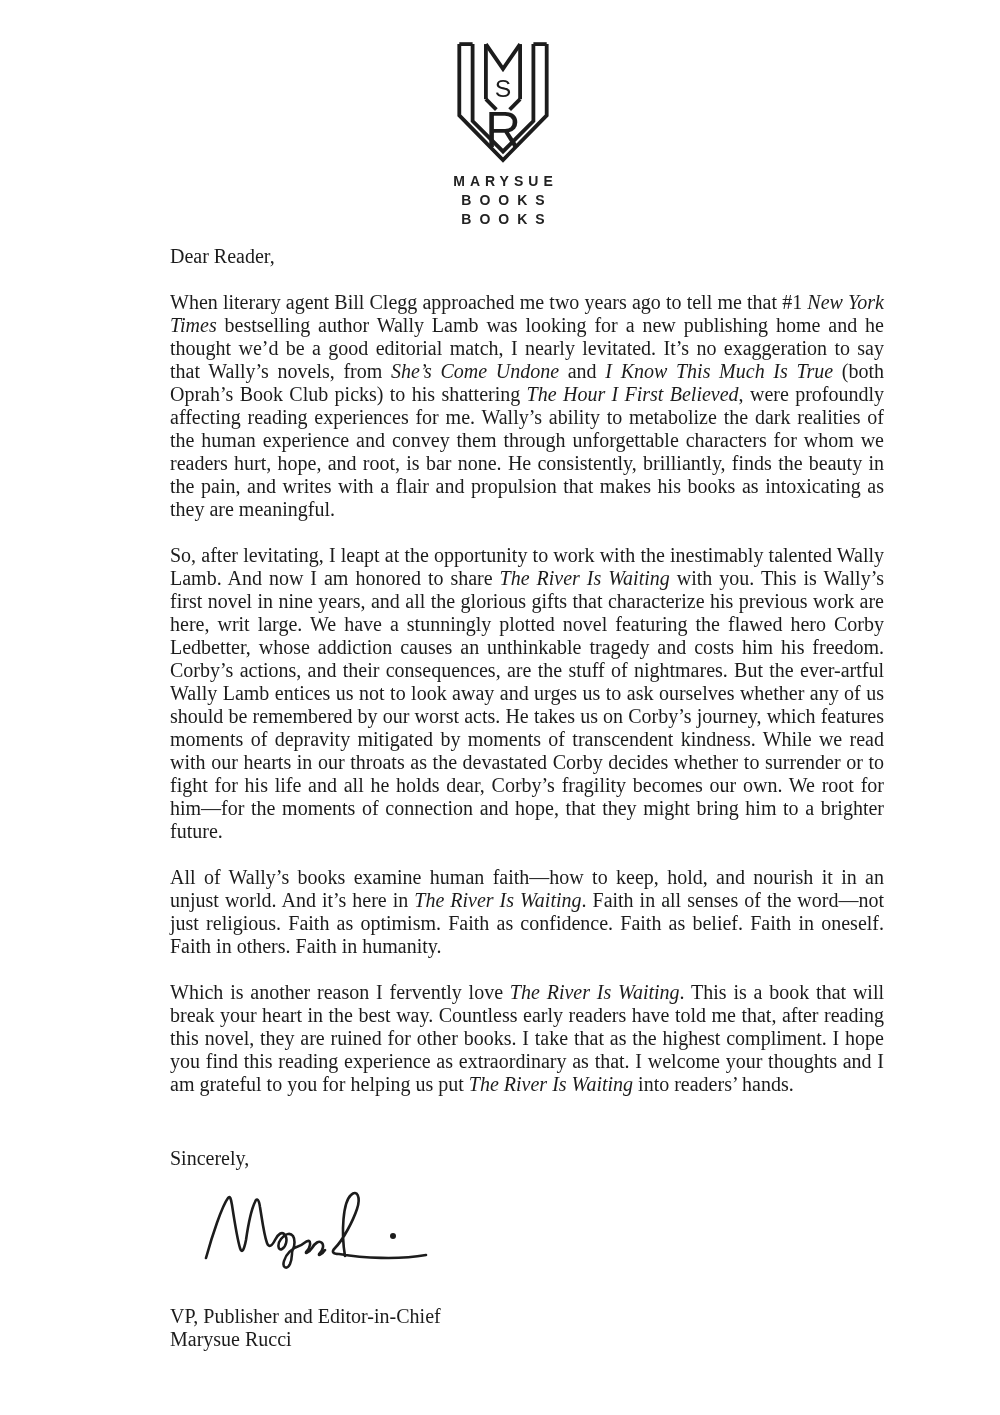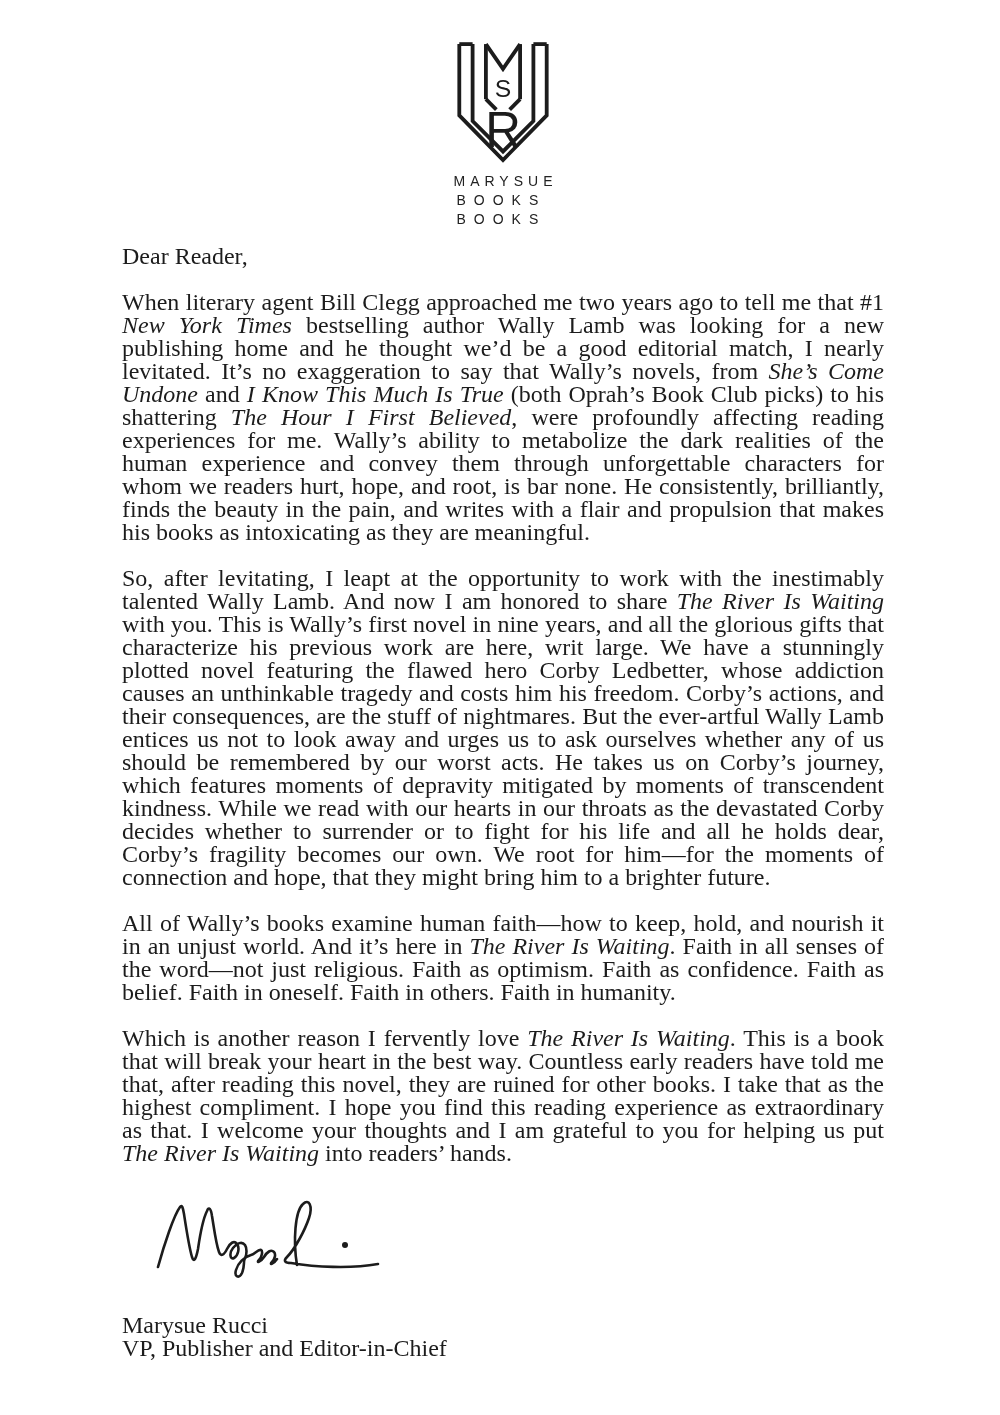--- a/index.html
+++ b/index.html
@@ -19,35 +19,36 @@
     width: 100%;
     display: flex;
     flex-direction: column;
     align-items: center;
     user-select: none;
   }
   .monogram { display: block; }
   .wordmark {
     margin-top: 6px;
     font-family: "Liberation Sans", "DejaVu Sans", sans-serif;
-    font-weight: 400;
+    font-weight: 700;
     color: #222222;
-    text-align: left;
+    text-align: center;
     font-size: 14px;
     line-height: 19px;
   }
   .wordmark .wm-line { display: block; }
   .wm-1 { letter-spacing: 5px; text-indent: 5px; }
   .wm-2 { letter-spacing: 8px; text-indent: 8px; }
   .wm-3 { letter-spacing: 8px; text-indent: 8px; }
   
   .letter-body {
     margin-top: 16px;
-    font-size: 24px;
+    font-size: 20px;
     line-height: 23px;
+    margin-left: 48px;
   }
   .salutation { margin-bottom: 23px; }
   .para {
     text-align: justify;
     margin-bottom: 23px;
   }
   .para em { }
   .closing { margin-top: 51px; }
   .signature-wrap {
     margin-top: 9px;
@@ -92,30 +93,31 @@
   <div class="letter-body">
     <p class="salutation">Dear Reader,</p>
 
     <div>
         <p class="para"><span>When literary agent Bill Clegg approached me two years ago to tell me that #1 </span><em>New York Times</em><span> bestselling author Wally Lamb was looking for a new publishing home and he thought we’d be a good editorial match, I nearly levitated. It’s no exaggeration to say that Wally’s novels, from </span><em>She’s Come Undone</em><span> and </span><em>I Know This Much Is True</em><span> (both Oprah’s Book Club picks) to his shattering </span><em>The Hour I First Believed</em><span>, were profoundly affecting reading experiences for me. Wally’s ability to metabolize the dark realities of the human experience and convey them through unforgettable characters for whom we readers hurt, hope, and root, is bar none. He consistently, brilliantly, finds the beauty in the pain, and writes with a flair and propulsion that makes his books as intoxicating as they are meaningful.</span></p>
         <p class="para"><span>So, after levitating, I leapt at the opportunity to work with the inestimably talented Wally Lamb. And now I am honored to share </span><em>The River Is Waiting</em><span> with you. This is Wally’s first novel in nine years, and all the glorious gifts that characterize his previous work are here, writ large. We have a stunningly plotted novel featuring the flawed hero Corby Ledbetter, whose addiction causes an unthinkable tragedy and costs him his freedom. Corby’s actions, and their consequences, are the stuff of nightmares. But the ever-artful Wally Lamb entices us not to look away and urges us to ask ourselves whether any of us should be remembered by our worst acts.  He takes us on Corby’s journey, which features moments of depravity mitigated by moments of transcendent kindness. While we read with our hearts in our throats as the devastated Corby decides whether to surrender or to fight for his life and all he holds dear, Corby’s fragility becomes our own. We root for him—for the moments of connection and hope, that they might bring him to a brighter future.</span></p>
         <p class="para"><span>All of Wally’s books examine human faith—how to keep, hold, and nourish it in an unjust world. And it’s here in </span><em>The River Is Waiting</em><span>. Faith in all senses of the word—not just religious. Faith as optimism. Faith as confidence. Faith as belief. Faith in oneself. Faith in others. Faith in humanity.</span></p>
         <p class="para"><span>Which is another reason I fervently love </span><em>The River Is Waiting</em><span>. This is a book that will break your heart in the best way. Countless early readers have told me that, after reading this novel, they are ruined for other books. I take that as the highest compliment. I hope you find this reading experience as extraordinary as that. I welcome your thoughts and I am grateful to you for helping us put </span><em>The River Is Waiting</em><span> into readers’ hands.</span></p>
       </div>
 
+    <p class="closing">Sincerely,</p>
 
     <div class="signature-wrap">
       <svg width="232" height="86" viewBox="0 0 232 86" aria-hidden="true">
         <g fill="none" stroke="#1c1c1c" stroke-width="2.6" stroke-linecap="round">
           <path d="M4 72 C10 50 20 20 26 12 C28 9 29 13 30 19 C32 32 35 52 38 62 C40 68 42 64 44 54 C46 40 50 22 53 16 C55 11 57 14 58 21 C60 33 62 49 65 57 C67 62 70 60 73 54 C76 48 80 45 83 49 C86 53 84 61 80 63 C76 65 75 58 79 53 C83 48 88 46 91 50 C93 53 93 59 91 63 C89 67 91 71 88 78 C85 84 80 82 82 75 C84 68 90 62 97 60 C101 59 104 54 107 55 C109 56 108 62 105 65 C102 68 106 68 110 62 C113 57 117 54 120 57 C122 59 121 64 118 67 C115 70 119 70 123 64"></path>
           <path d="M143 70 C139 46 141 16 149 9 C155 3 159 11 155 23 C151 35 141 54 133 62 C129 66 131 68 137 68 C161 72 196 74 224 69"></path>
         </g>
         <circle cx="191" cy="50" r="3" fill="#1c1c1c"></circle>
       </svg>
     </div>
 
     <div class="signoff-block">
+      <div>VP, Publisher and Editor-in-Chief</div>
       <div>Marysue Rucci</div>
-      <div>VP, Publisher and Editor-in-Chief</div>
     </div>
   </div>
 
 </div>
 
 </body></html>

